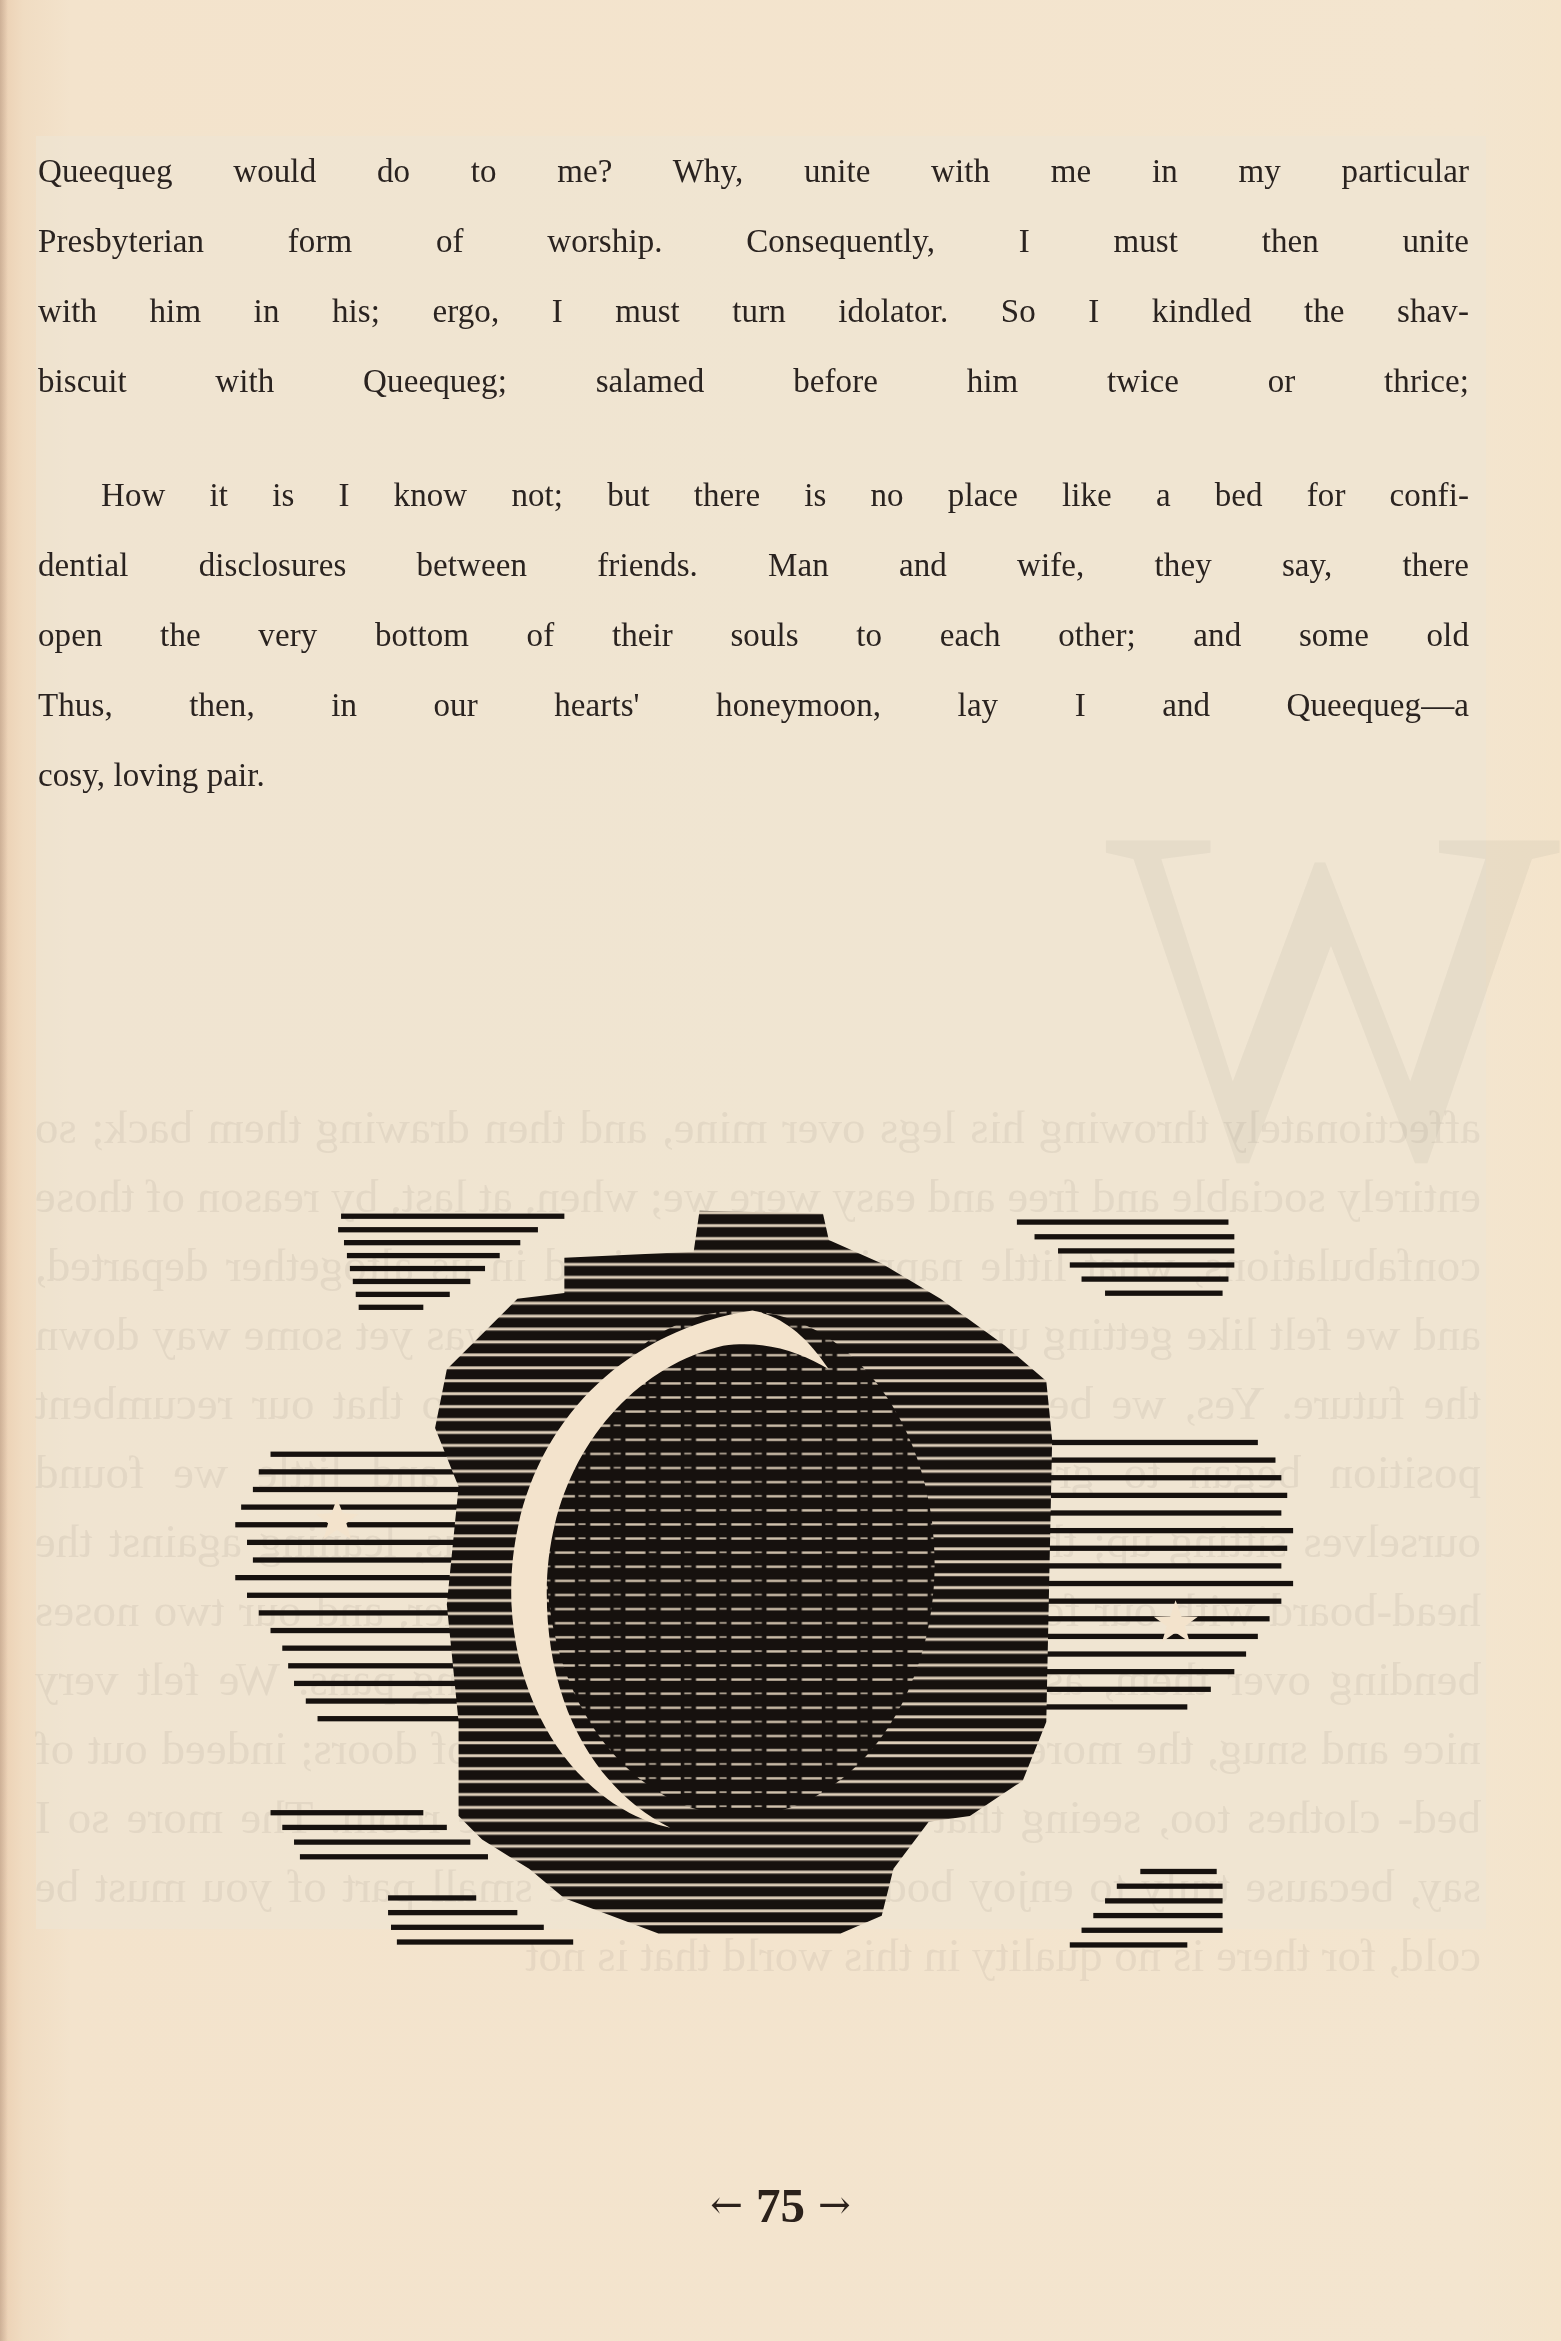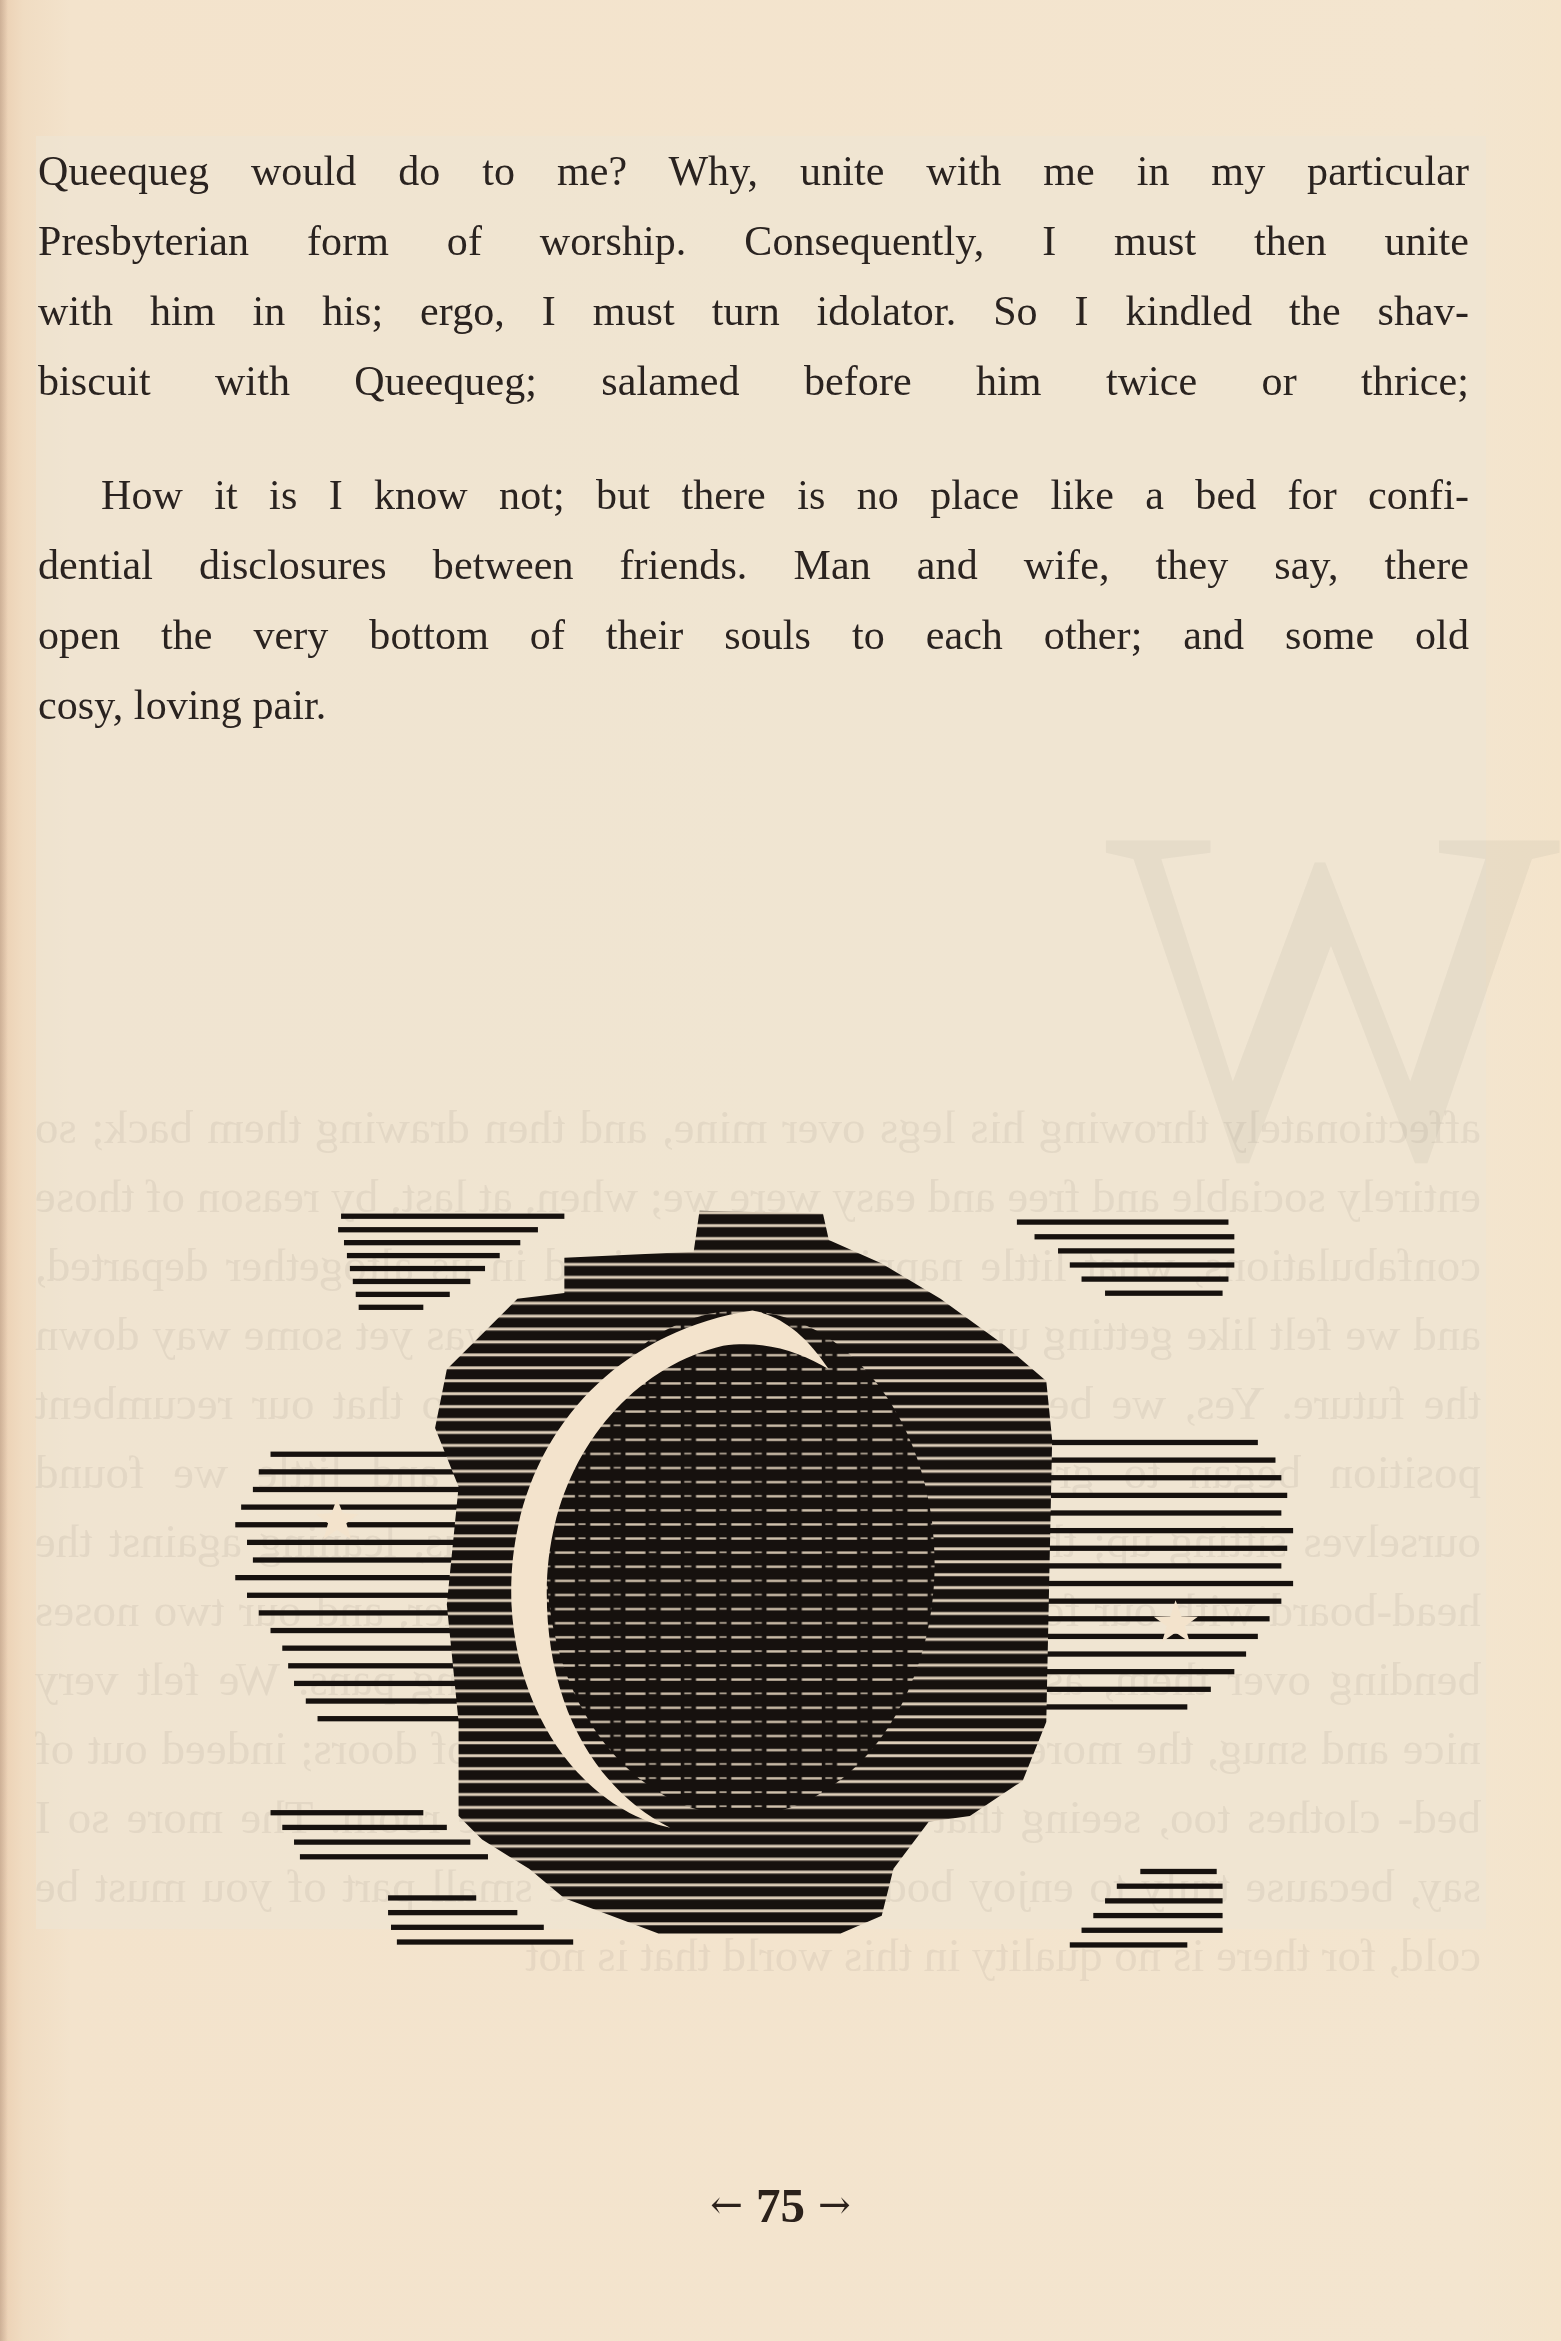--- a/index.html
+++ b/index.html
@@ -45,21 +45,21 @@
       font-size: 47px;
       line-height: 69px;
       white-space: normal;
       text-align: justify;
     }
     .text-block {
       position: absolute;
       left: 38px;
       top: 136px;
       width: 1431px;
-      font-size: 42px;
+      font-size: 33px;
       line-height: 70px;
       letter-spacing: 0.1px;
     }
     .line {
       display: block;
       text-align: justify;
       text-align-last: justify;
       white-space: nowrap;
       height: 70px;
     }
@@ -120,20 +120,21 @@
   <section>
     <span class="line">Queequeg would do to me? Why, unite with me in my particular</span>
     <span class="line">Presbyterian form of worship. Consequently, I must then unite</span>
     <span class="line">with him in his; ergo, I must turn idolator. So I kindled the shav-</span>
     <span class="line">biscuit with Queequeg; salamed before him twice or thrice;</span>
   </section>
   <section>
     <span class="line indent">How it is I know not; but there is no place like a bed for confi-</span>
     <span class="line">dential disclosures between friends. Man and wife, they say, there</span>
     <span class="line">open the very bottom of their souls to each other; and some old</span>
+    <span class="line">Thus, then, in our hearts' honeymoon, lay I and Queequeg—a</span>
     <span class="line last">cosy, loving pair.</span>
   </section>
 </main>
 
 <figure class="illustration" style="margin:0">
   <svg width="1076" height="764" viewBox="0 0 1830 1300" xmlns="http://www.w3.org/2000/svg">
     <defs>
       <pattern id="hatch" width="40" height="22" patternUnits="userSpaceOnUse">
         <rect width="40" height="22" fill="#16110e"></rect>
         <rect x="0" y="9" width="40" height="5" fill="#F3E3CC" opacity="0.9"></rect>

